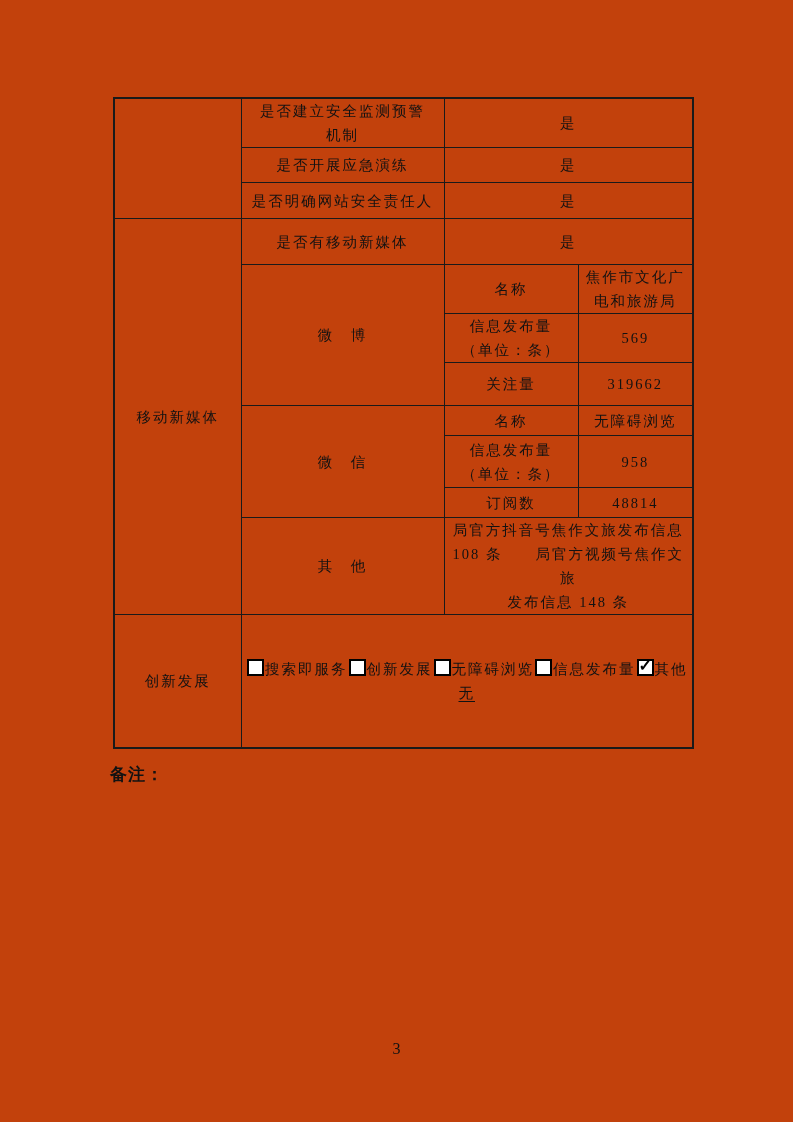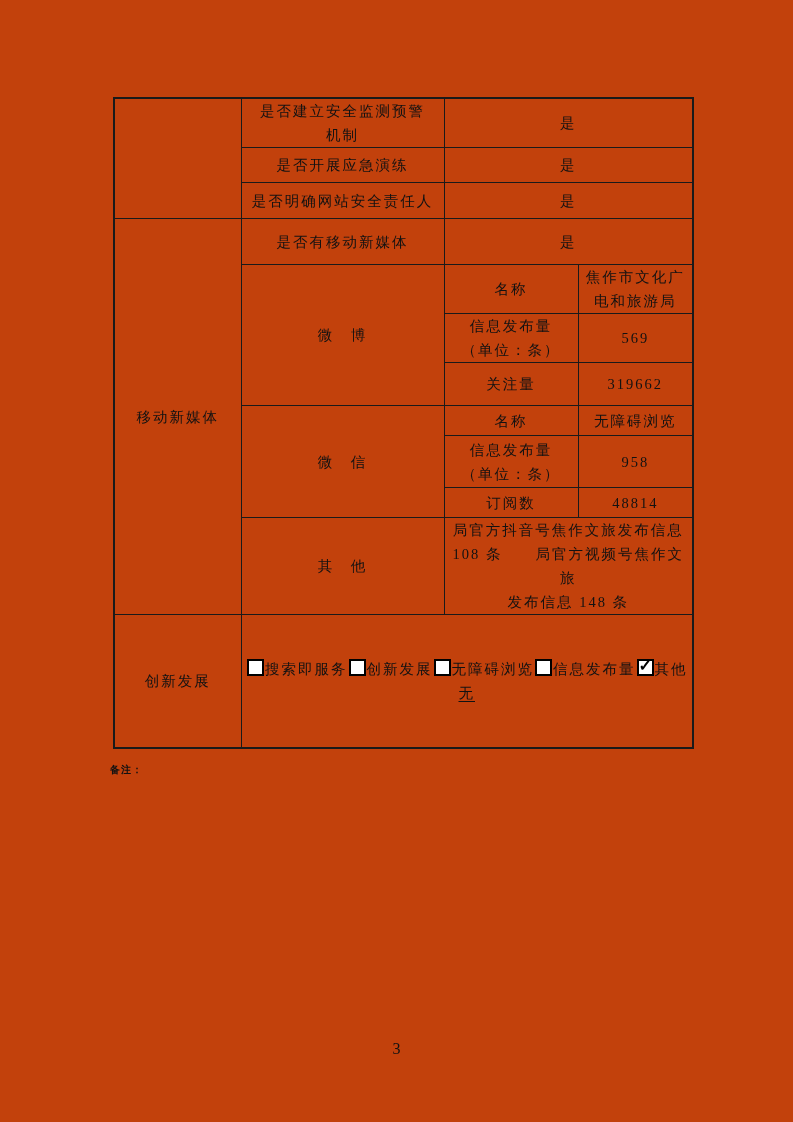--- a/index.html
+++ b/index.html
@@ -84,21 +84,21 @@
   }
   .fill-value {
     display: block;
     text-decoration: underline;
     text-underline-offset: 3px;
   }
   .notes {
     position: absolute;
     left: 110px;
     top: 763px;
-    font-size: 10px;
+    font-size: 17px;
     font-weight: bold;
     letter-spacing: 1px;
   }
   .pagenum {
     position: absolute;
     left: 0;
     top: 1040px;
     width: 100%;
     text-align: center;
     font-size: 16px;

